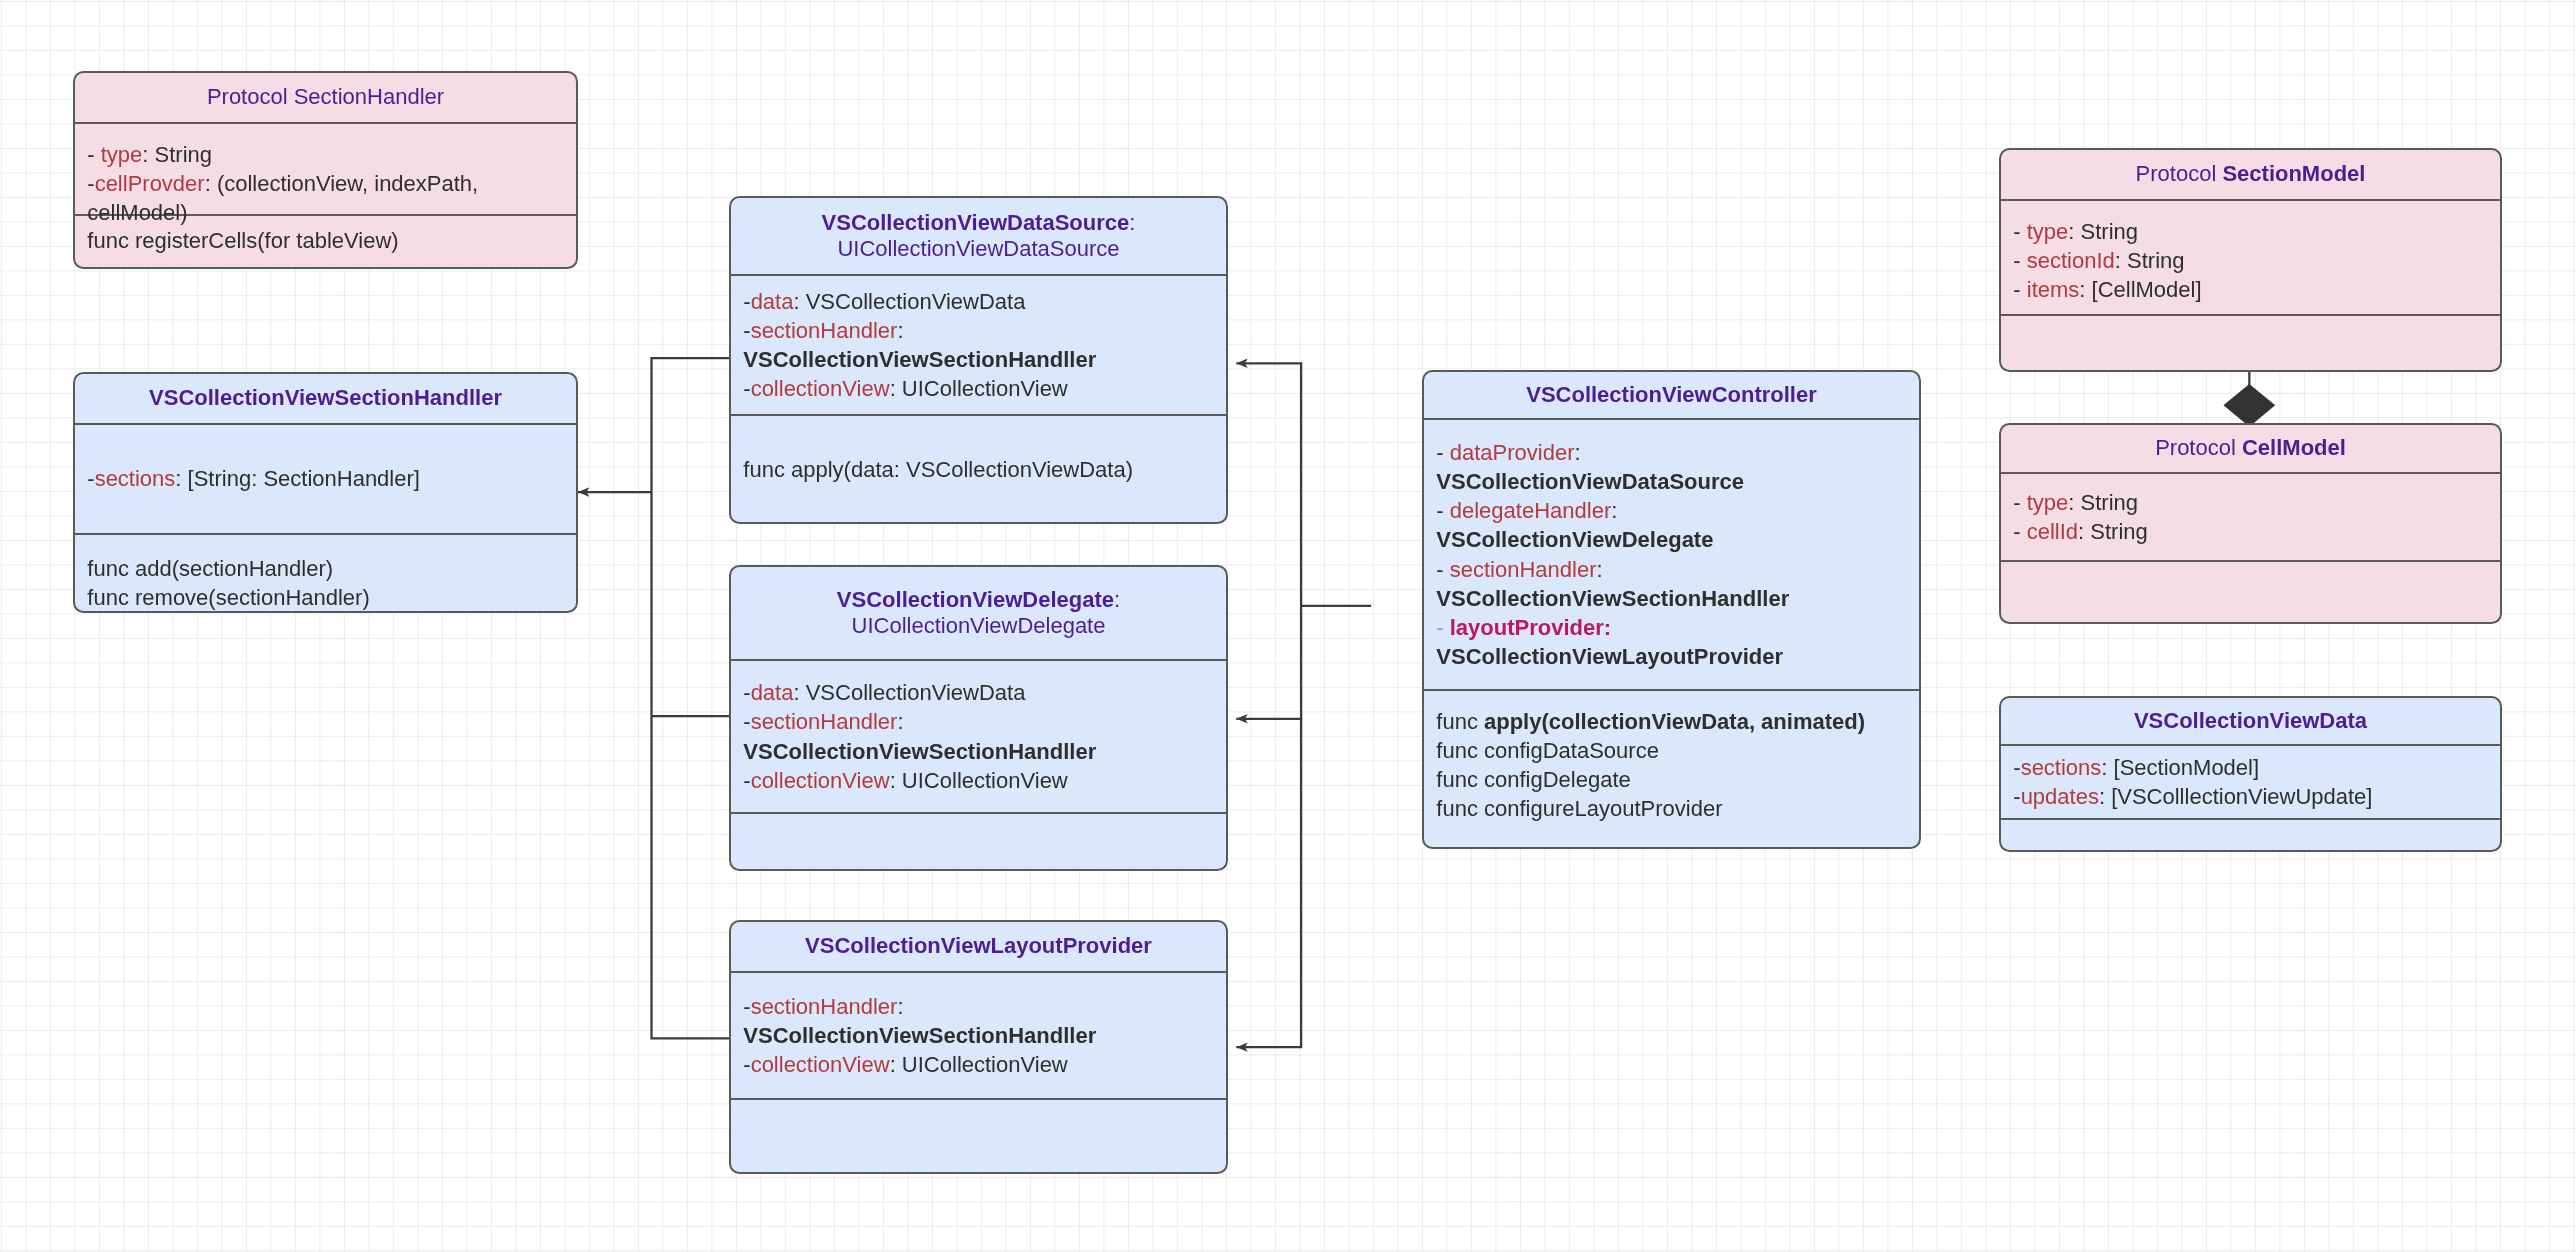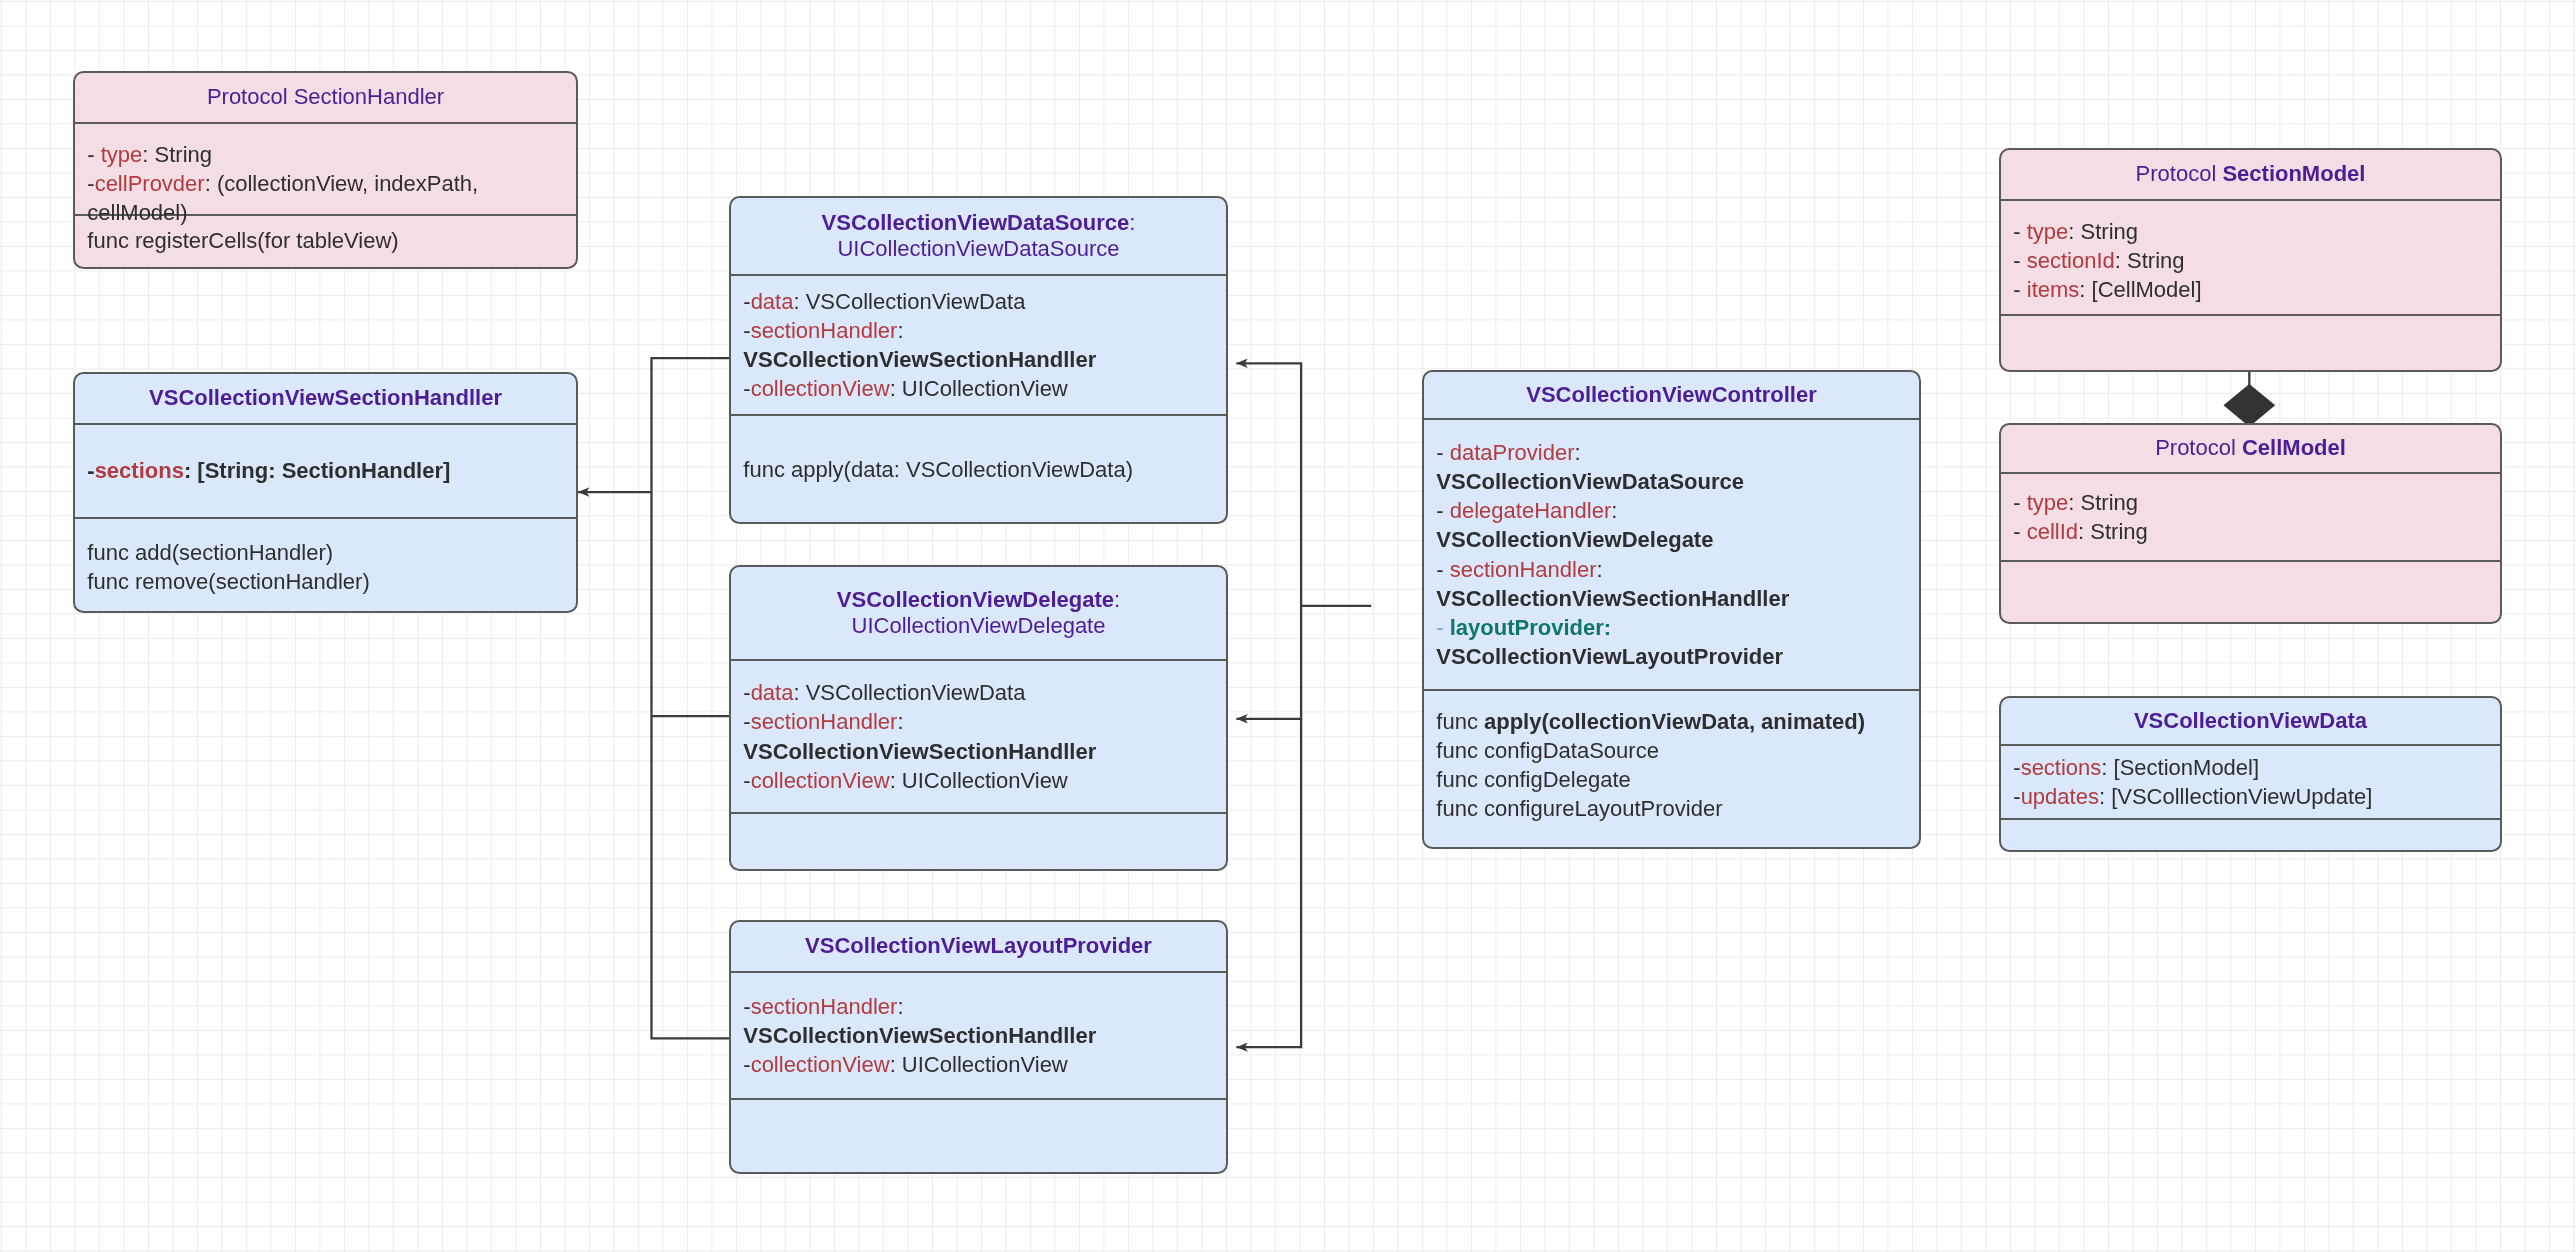--- a/index.html
+++ b/index.html
@@ -58,21 +58,21 @@
     flex-direction: column;
     justify-content: center;
     font-size: 22px;
     color: #2e2e2e;
     line-height: 1.32;
   }
   .sec.body.top { justify-content: flex-start; padding-top: 15.8px; }
   .row { white-space: nowrap; }
   .b { font-weight: bold; }
   .r { color: #b23b3f; }
-  .rb { color: #0f766e; font-weight: bold; }
+  .rb { color: #be185d; font-weight: bold; }
   .rl { color: #6fa3d8; }
   .wrap { white-space: normal; }
 </style>
 </head>
 <body>
 
 <div id="canvas">
 
   <svg id="edges" viewBox="0 0 2942 1430" xmlns="http://www.w3.org/2000/svg">
     <defs>
@@ -120,21 +120,21 @@
     </div>
     <div class="sec body" style="height:52px;">
       <div class="row"><span>func registerCells(for tableView)</span></div>
     </div>
   </div>
 
   <div class="uml-box" style="left:73px; top:372px; width:505px; height:241px;">
     <div class="sec title" style="height:49px;">
       <span class="b">VSCollectionViewSectionHandller</span>
     </div>
-    <div class="sec body" style="height:94px;font-weight:bold;">
+    <div class="sec body" style="height:110px;">
       <div class="row"><span>-</span><span class="r">sections</span><span>: [String: SectionHandler]</span></div>
     </div>
     <div class="sec body" style="height:98px;">
       <div class="row"><span>func add(sectionHandler)</span></div>
       <div class="row"><span>func remove(sectionHandler)</span></div>
     </div>
   </div>
 
   <div class="uml-box" style="left:729px; top:196px; width:499px; height:328px;">
     <div class="sec title" style="height:76px;">

